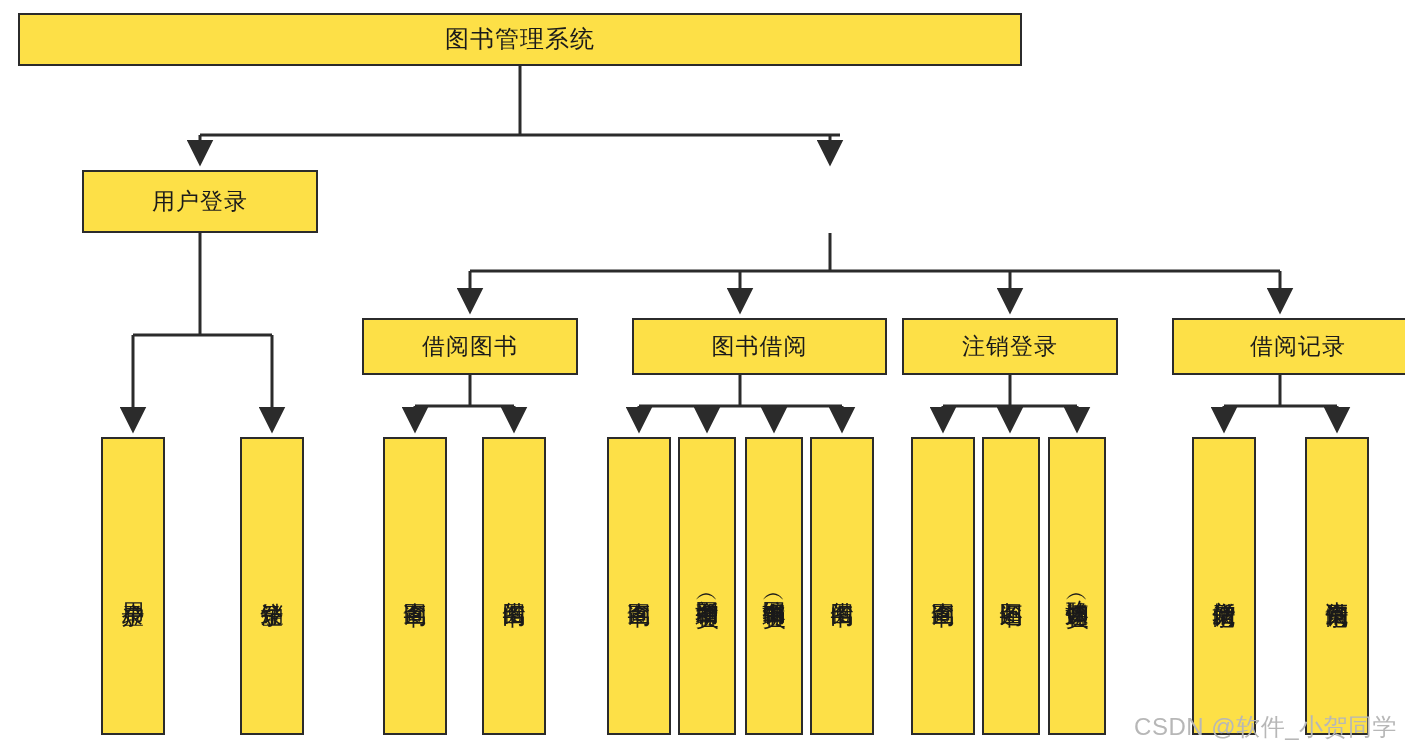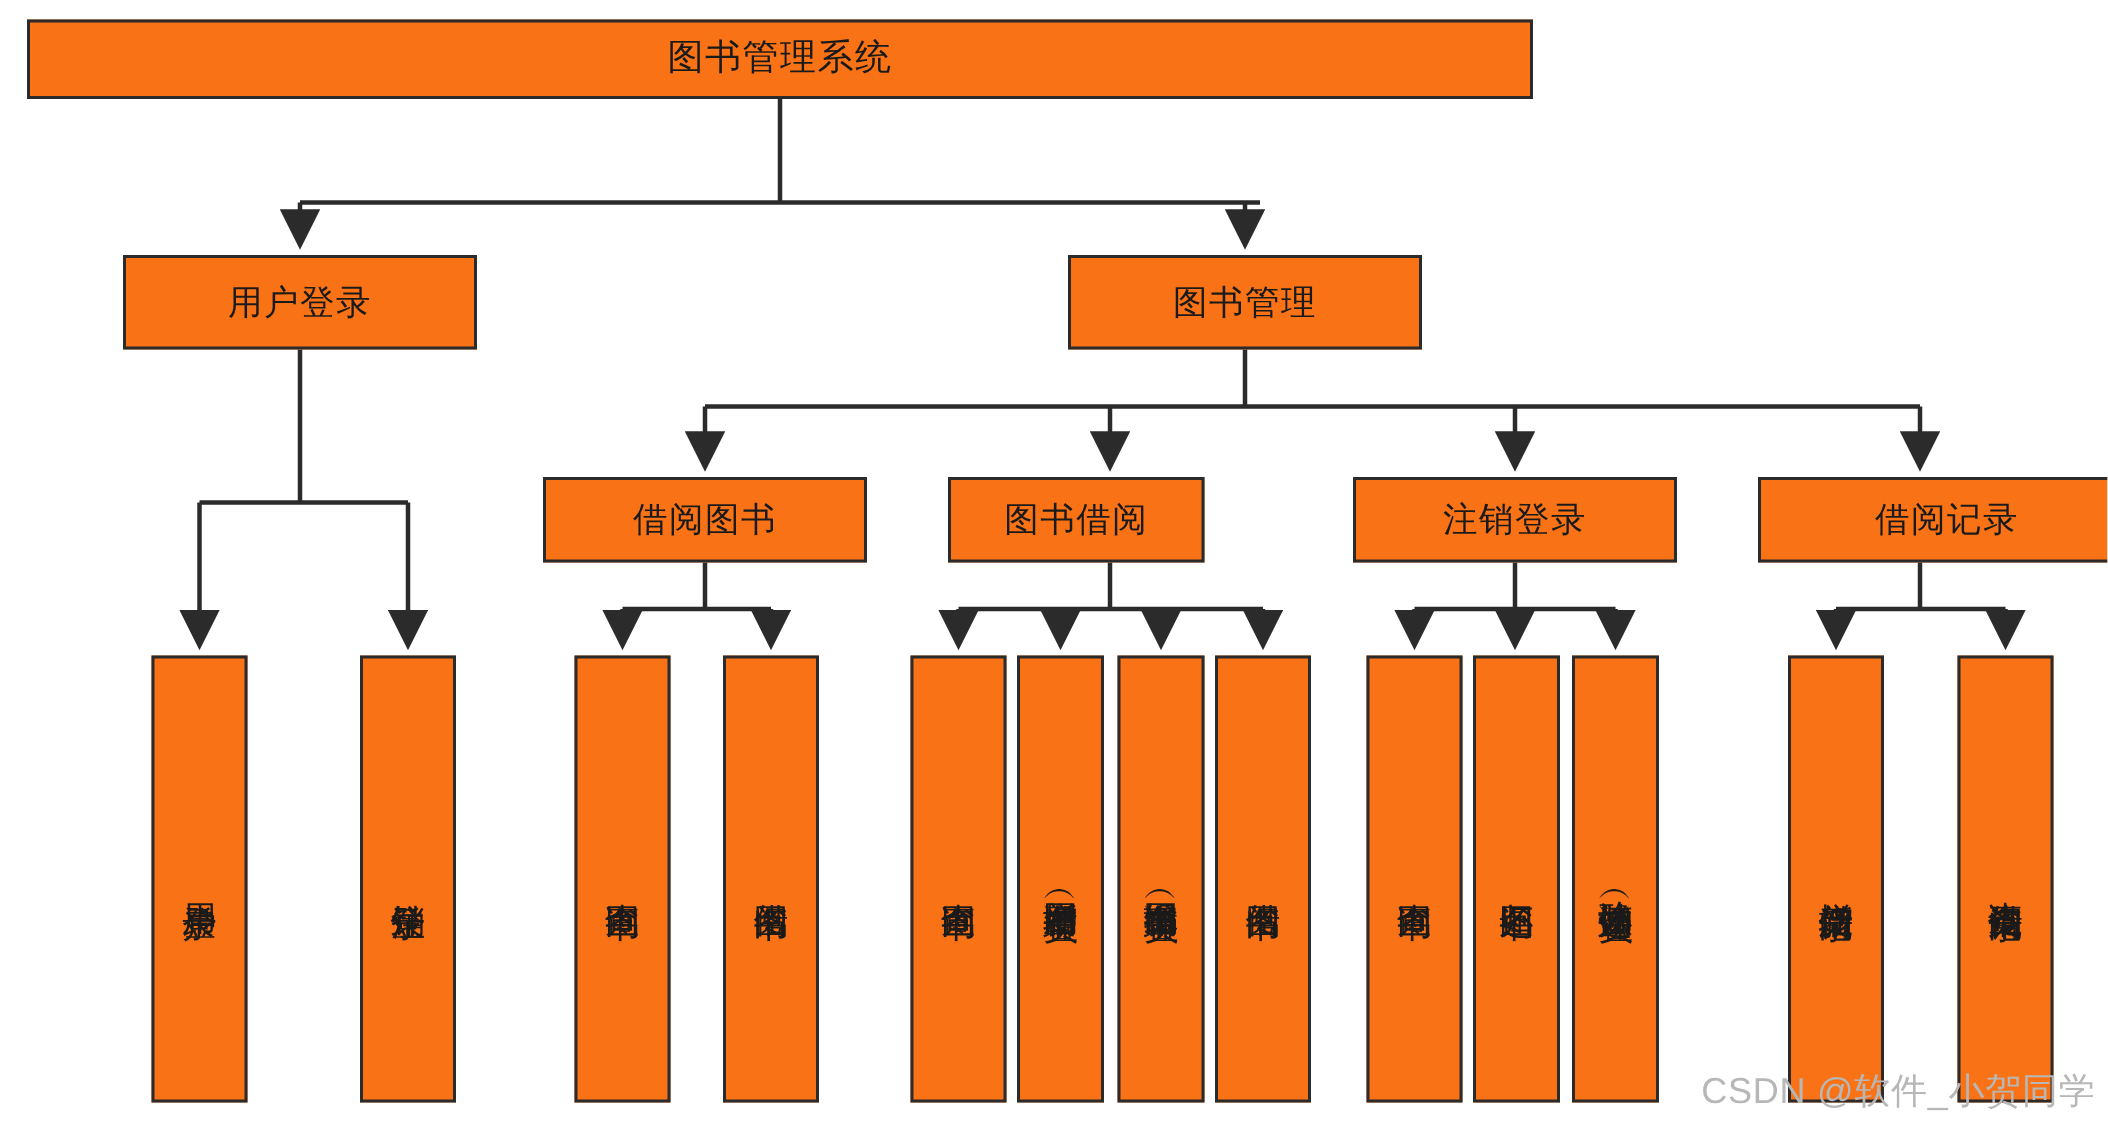--- a/index.html
+++ b/index.html
@@ -23,21 +23,21 @@
     left: 0;
     top: 0;
     width: 1405px;
     height: 747px;
     pointer-events: none;
   }
   .node {
     position: absolute;
     box-sizing: border-box;
     border: 2px solid #2b2b2b;
-    background: #f97316;
+    background: #fde047;
     display: flex;
     align-items: center;
     justify-content: center;
     color: #1a1a1a;
     overflow: hidden;
   }
   .node-h {
     font-size: 23px;
     letter-spacing: 1px;
     line-height: 1.2;
@@ -130,24 +130,23 @@
       <path d="M 1280 375 L 1280 406"></path>
       <path d="M 1224 406 L 1337 406"></path>
       <path d="M 1224 406 L 1224 429" marker-end="url(#arrow)"></path>
       <path d="M 1337 406 L 1337 429" marker-end="url(#arrow)"></path>
     </g>
   </svg>
 
   <div class="node node-h node-root" style="left:18px; top:13px; width:1004px; height:53px;">图书管理系统</div>
 
   <div class="node node-h" style="left:82px; top:170px; width:236px; height:63px;">用户登录</div>
-  <div class="node node-h" style="left:712px; top:170px; width:236px; height:63px;">图书管理</div>
 
   <div class="node node-h" style="left:362px; top:318px; width:216px; height:57px;">借阅图书</div>
-  <div class="node node-h" style="left:632px; top:318px; width:171px; height:57px;">图书借阅</div>
+  <div class="node node-h" style="left:632px; top:318px; width:255px; height:57px;">图书借阅</div>
   <div class="node node-h" style="left:902px; top:318px; width:216px; height:57px;">注销登录</div>
   <div class="node node-h" style="left:1172px; top:318px; width:252px; height:57px;">借阅记录</div>
 
   <div class="node node-v" style="left:101px; top:437px; width:64px; height:298px;">用户登录</div>
   <div class="node node-v" style="left:240px; top:437px; width:64px; height:298px;">注销登录</div>
 
   <div class="node node-v" style="left:383px; top:437px; width:64px; height:298px;">查询图书</div>
   <div class="node node-v" style="left:482px; top:437px; width:64px; height:298px;">借阅图书</div>
 
   <div class="node node-v" style="left:607px; top:437px; width:64px; height:298px;">查询图书</div>

